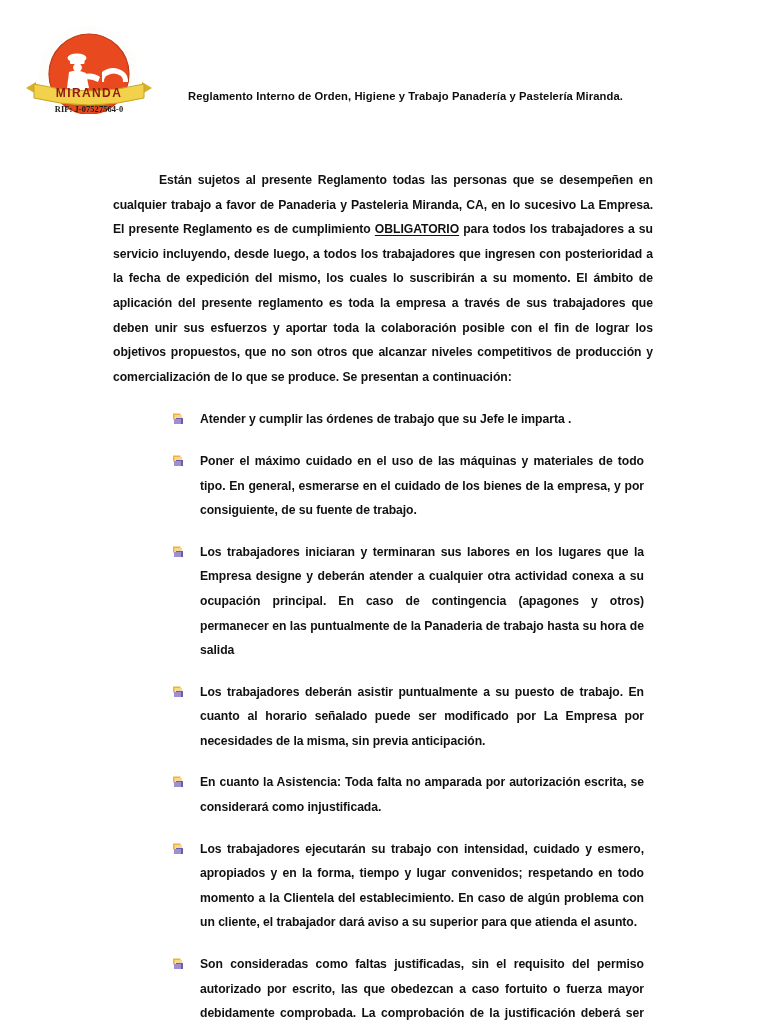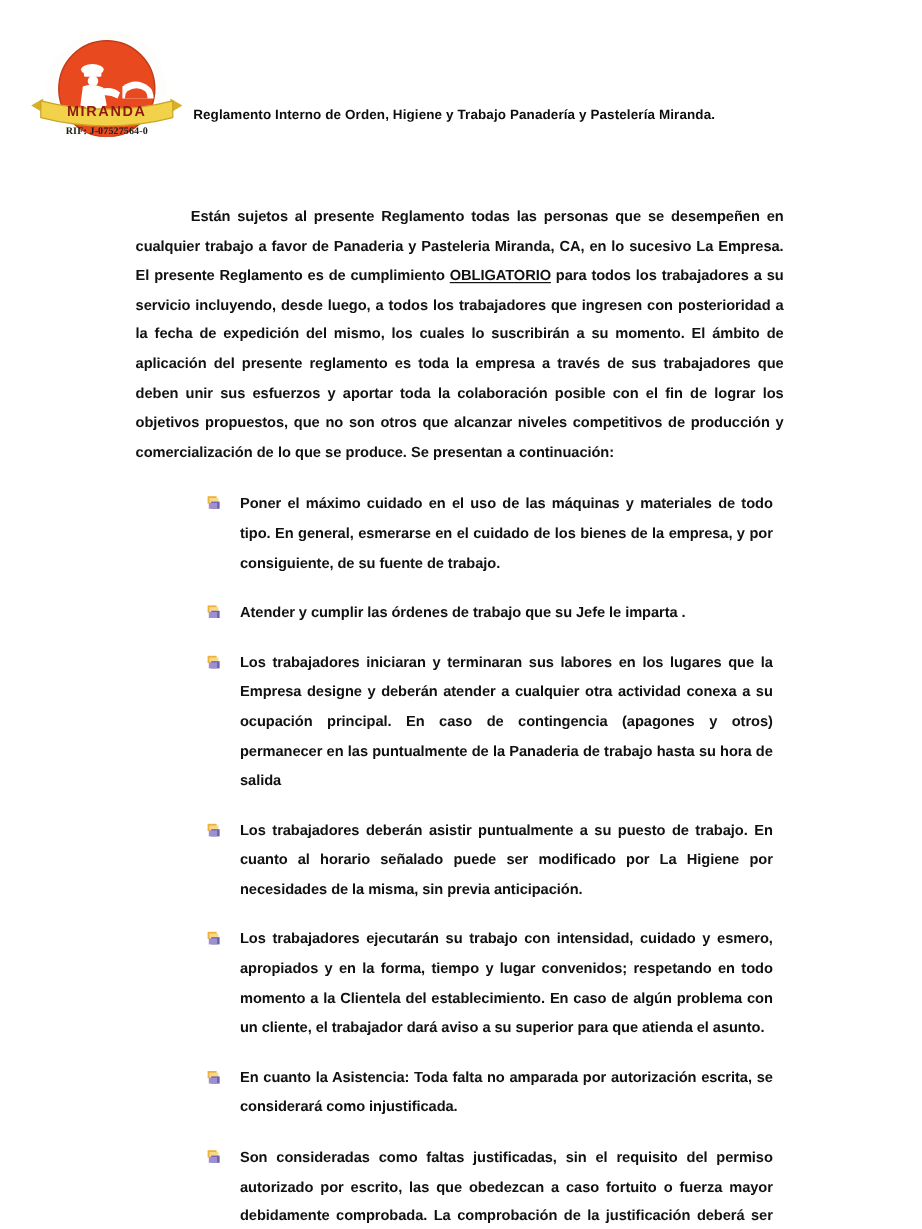--- a/index.html
+++ b/index.html
@@ -42,21 +42,21 @@
   }
 
   .logo-svg {
     display: block;
     width: 142px;
     height: 100px;
   }
 
   .doc-title {
     position: absolute;
-    left: 149px;
+    left: 176px;
     top: 90px;
     width: 560px;
     font-size: 11.2px;
     font-weight: bold;
     letter-spacing: 0.1px;
     color: #0d0d0d;
     line-height: 1.2;
     white-space: nowrap;
     padding-left: 12px;
   }
@@ -190,81 +190,81 @@
 
       <li class="bullet-item">
         <span class="bullet-marker">
           <svg width="14" height="14" viewBox="0 0 14 14" xmlns="http://www.w3.org/2000/svg">
             <rect x="1" y="1.5" width="7.5" height="6" fill="#F0B13C"></rect>
             <rect x="2.5" y="3" width="7.5" height="6" fill="#F7D98A"></rect>
             <rect x="4" y="6" width="7" height="6" fill="#6A5FA8"></rect>
             <rect x="2" y="7" width="7" height="5" fill="#9E8FD0"></rect>
           </svg>
         </span>
+        <span class="bullet-text">Atender y cumplir las órdenes de trabajo que su Jefe  le imparta .</span>
+      </li>
+
+      <li class="bullet-item">
+        <span class="bullet-marker">
+          <svg width="14" height="14" viewBox="0 0 14 14" xmlns="http://www.w3.org/2000/svg">
+            <rect x="1" y="1.5" width="7.5" height="6" fill="#F0B13C"></rect>
+            <rect x="2.5" y="3" width="7.5" height="6" fill="#F7D98A"></rect>
+            <rect x="4" y="6" width="7" height="6" fill="#6A5FA8"></rect>
+            <rect x="2" y="7" width="7" height="5" fill="#9E8FD0"></rect>
+          </svg>
+        </span>
         <span class="bullet-text">Poner  el máximo cuidado en el uso de las  máquinas y  materiales  de  todo tipo. En  general,   esmerarse  en  el   cuidado   de   los bienes de la empresa, y por consiguiente, de su fuente de trabajo.</span>
       </li>
 
       <li class="bullet-item">
         <span class="bullet-marker">
           <svg width="14" height="14" viewBox="0 0 14 14" xmlns="http://www.w3.org/2000/svg">
             <rect x="1" y="1.5" width="7.5" height="6" fill="#F0B13C"></rect>
             <rect x="2.5" y="3" width="7.5" height="6" fill="#F7D98A"></rect>
             <rect x="4" y="6" width="7" height="6" fill="#6A5FA8"></rect>
             <rect x="2" y="7" width="7" height="5" fill="#9E8FD0"></rect>
           </svg>
         </span>
-        <span class="bullet-text">Atender y cumplir las órdenes de trabajo que su Jefe  le imparta .</span>
-      </li>
-
-      <li class="bullet-item">
-        <span class="bullet-marker">
-          <svg width="14" height="14" viewBox="0 0 14 14" xmlns="http://www.w3.org/2000/svg">
-            <rect x="1" y="1.5" width="7.5" height="6" fill="#F0B13C"></rect>
-            <rect x="2.5" y="3" width="7.5" height="6" fill="#F7D98A"></rect>
-            <rect x="4" y="6" width="7" height="6" fill="#6A5FA8"></rect>
-            <rect x="2" y="7" width="7" height="5" fill="#9E8FD0"></rect>
-          </svg>
-        </span>
         <span class="bullet-text">Los trabajadores iniciaran y terminaran sus labores en los lugares que la Empresa designe y deberán atender a cualquier otra actividad conexa a su ocupación principal. En  caso  de  contingencia  (apagones  y  otros)  permanecer  en  las puntualmente de la Panaderia de trabajo hasta su hora de salida</span>
       </li>
 
       <li class="bullet-item">
         <span class="bullet-marker">
           <svg width="14" height="14" viewBox="0 0 14 14" xmlns="http://www.w3.org/2000/svg">
             <rect x="1" y="1.5" width="7.5" height="6" fill="#F0B13C"></rect>
             <rect x="2.5" y="3" width="7.5" height="6" fill="#F7D98A"></rect>
             <rect x="4" y="6" width="7" height="6" fill="#6A5FA8"></rect>
             <rect x="2" y="7" width="7" height="5" fill="#9E8FD0"></rect>
           </svg>
         </span>
-        <span class="bullet-text">Los trabajadores deberán asistir puntualmente a su puesto de trabajo. En cuanto al horario señalado puede ser modificado por La Higiene  por necesidades de la misma, sin previa anticipación.</span>
+        <span class="bullet-text">Los trabajadores deberán asistir puntualmente a su puesto de trabajo. En cuanto al horario señalado puede ser modificado por La Empresa  por necesidades de la misma, sin previa anticipación.</span>
+      </li>
+
+      <li class="bullet-item">
+        <span class="bullet-marker">
+          <svg width="14" height="14" viewBox="0 0 14 14" xmlns="http://www.w3.org/2000/svg">
+            <rect x="1" y="1.5" width="7.5" height="6" fill="#F0B13C"></rect>
+            <rect x="2.5" y="3" width="7.5" height="6" fill="#F7D98A"></rect>
+            <rect x="4" y="6" width="7" height="6" fill="#6A5FA8"></rect>
+            <rect x="2" y="7" width="7" height="5" fill="#9E8FD0"></rect>
+          </svg>
+        </span>
+        <span class="bullet-text">En cuanto la Asistencia: Toda falta no amparada por autorización escrita, se considerará como injustificada.</span>
       </li>
 
       <li class="bullet-item">
         <span class="bullet-marker">
           <svg width="14" height="14" viewBox="0 0 14 14" xmlns="http://www.w3.org/2000/svg">
             <rect x="1" y="1.5" width="7.5" height="6" fill="#F0B13C"></rect>
             <rect x="2.5" y="3" width="7.5" height="6" fill="#F7D98A"></rect>
             <rect x="4" y="6" width="7" height="6" fill="#6A5FA8"></rect>
             <rect x="2" y="7" width="7" height="5" fill="#9E8FD0"></rect>
           </svg>
         </span>
         <span class="bullet-text">Los trabajadores ejecutarán su trabajo con intensidad, cuidado y esmero, apropiados y en la forma, tiempo y lugar convenidos; respetando en todo momento a la Clientela del establecimiento. En caso de algún problema con un cliente, el trabajador dará aviso a su superior para que atienda el asunto.</span>
-      </li>
-
-      <li class="bullet-item">
-        <span class="bullet-marker">
-          <svg width="14" height="14" viewBox="0 0 14 14" xmlns="http://www.w3.org/2000/svg">
-            <rect x="1" y="1.5" width="7.5" height="6" fill="#F0B13C"></rect>
-            <rect x="2.5" y="3" width="7.5" height="6" fill="#F7D98A"></rect>
-            <rect x="4" y="6" width="7" height="6" fill="#6A5FA8"></rect>
-            <rect x="2" y="7" width="7" height="5" fill="#9E8FD0"></rect>
-          </svg>
-        </span>
-        <span class="bullet-text">En cuanto la Asistencia: Toda falta no amparada por autorización escrita, se considerará como injustificada.</span>
       </li>
 
       <li class="bullet-item">
         <span class="bullet-marker">
           <svg width="14" height="14" viewBox="0 0 14 14" xmlns="http://www.w3.org/2000/svg">
             <rect x="1" y="1.5" width="7.5" height="6" fill="#F0B13C"></rect>
             <rect x="2.5" y="3" width="7.5" height="6" fill="#F7D98A"></rect>
             <rect x="4" y="6" width="7" height="6" fill="#6A5FA8"></rect>
             <rect x="2" y="7" width="7" height="5" fill="#9E8FD0"></rect>
           </svg>

